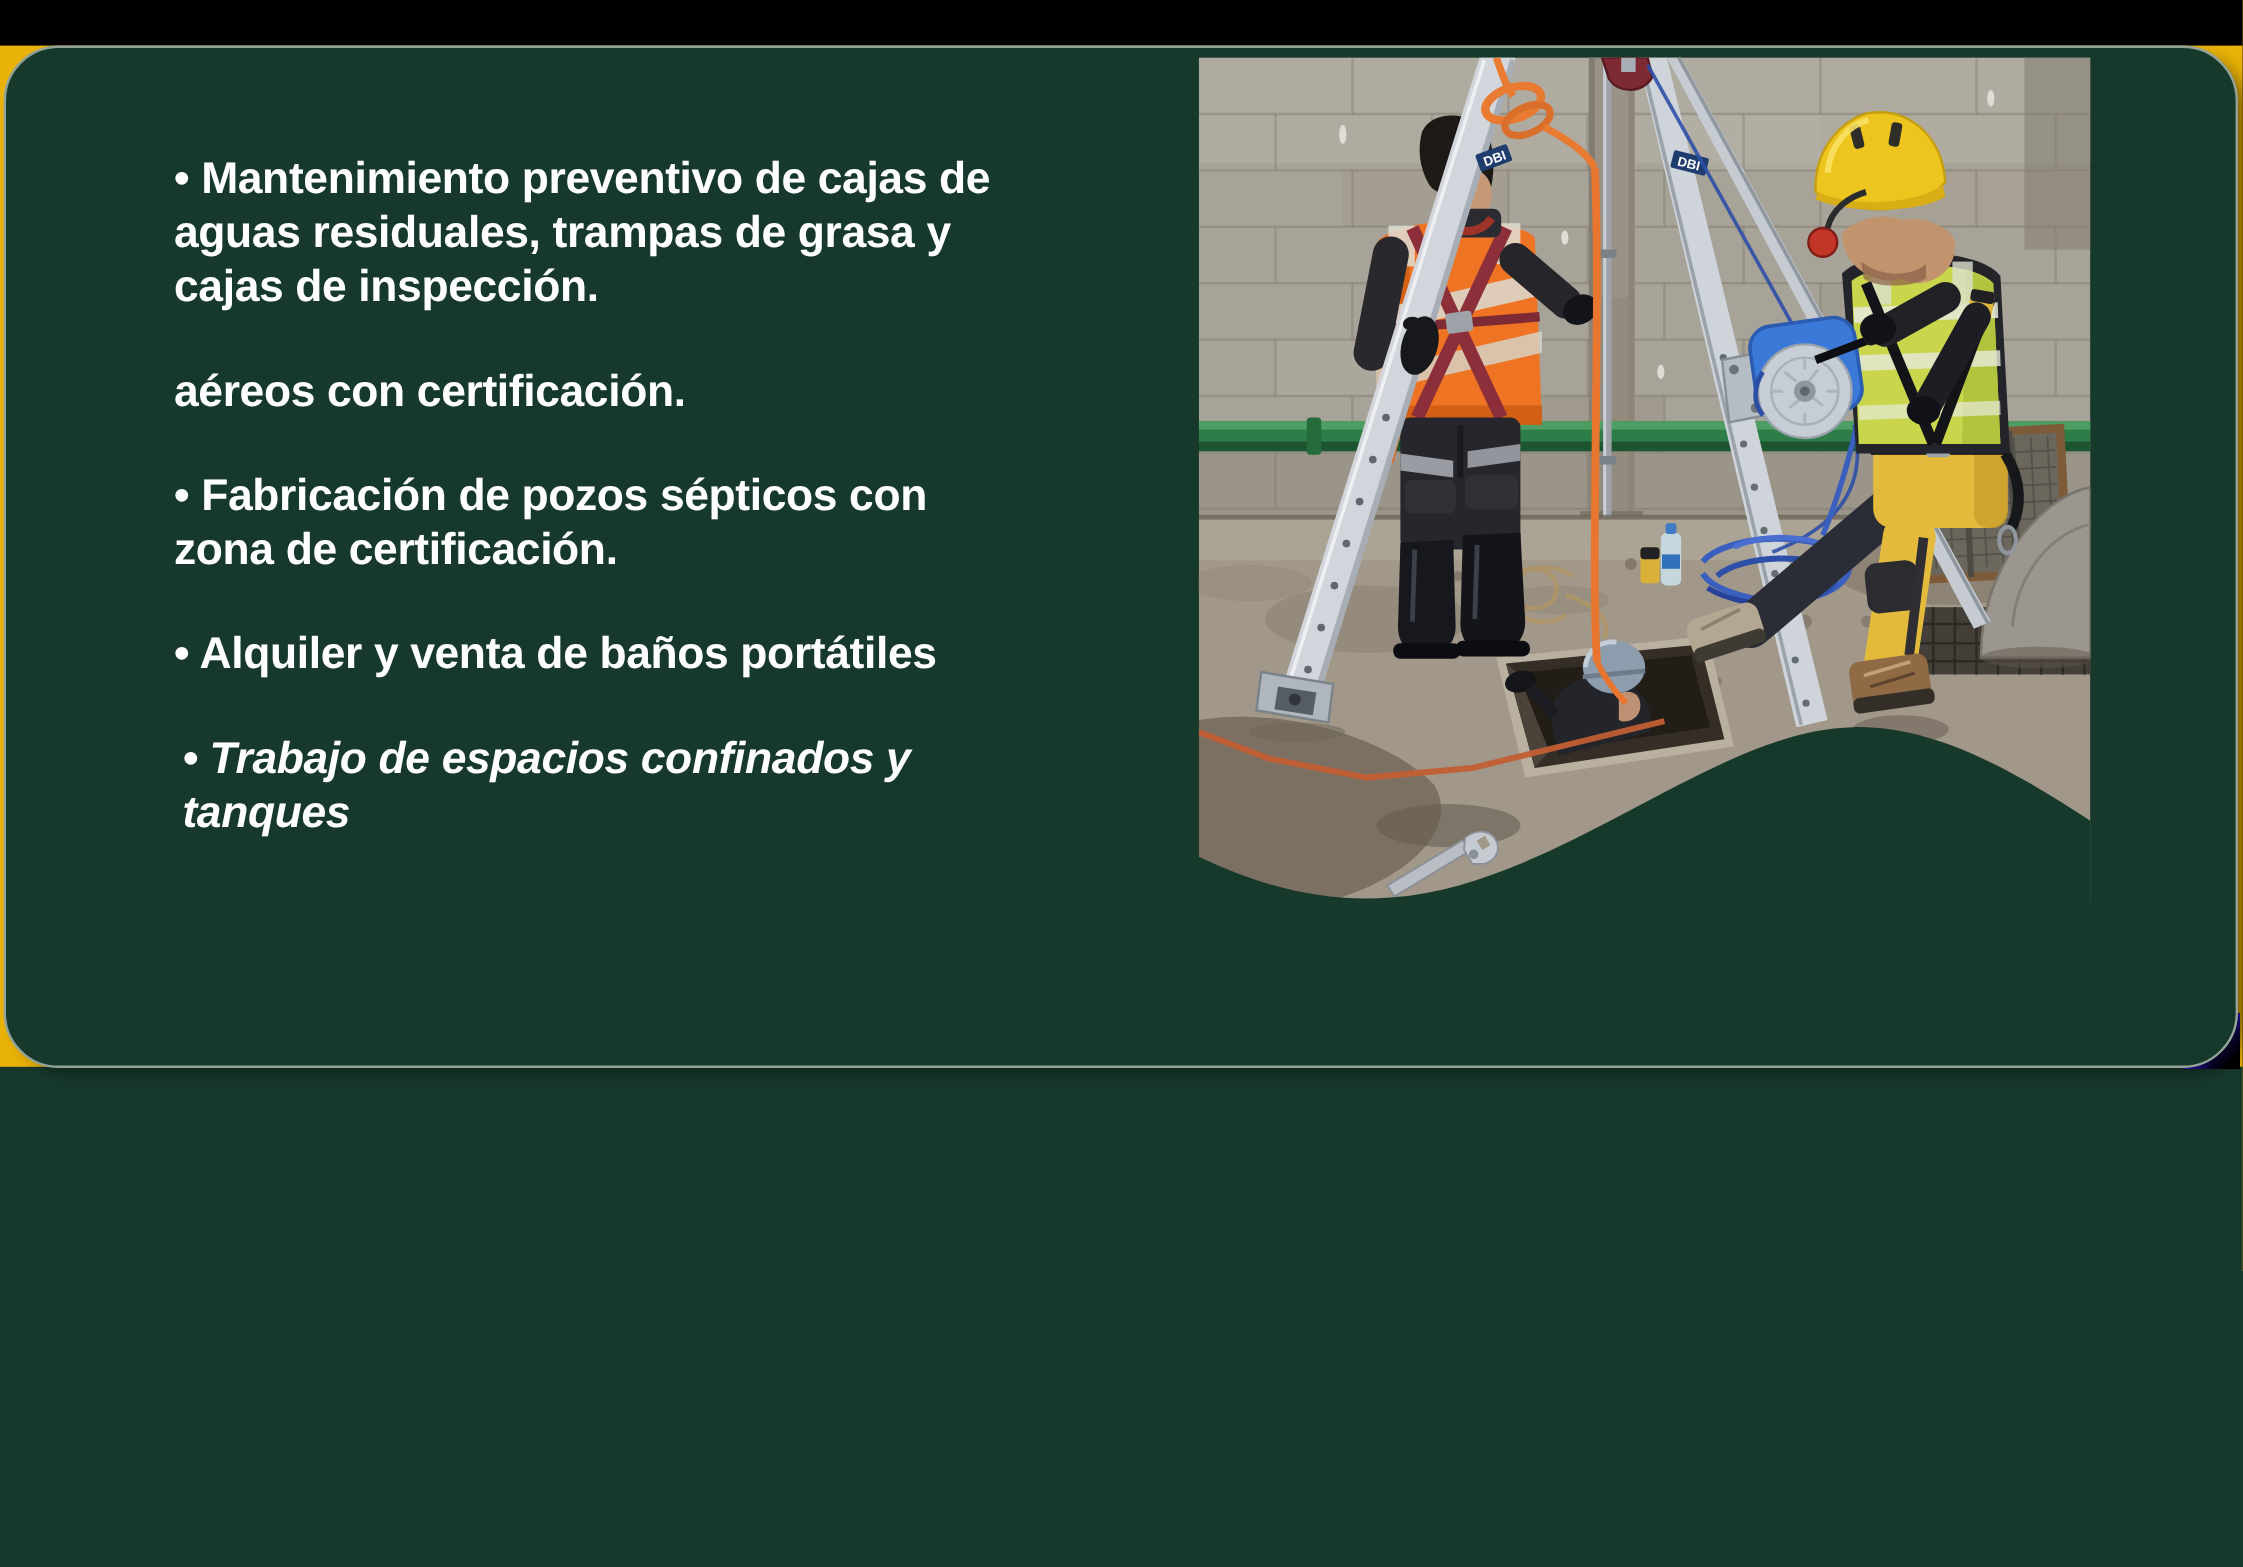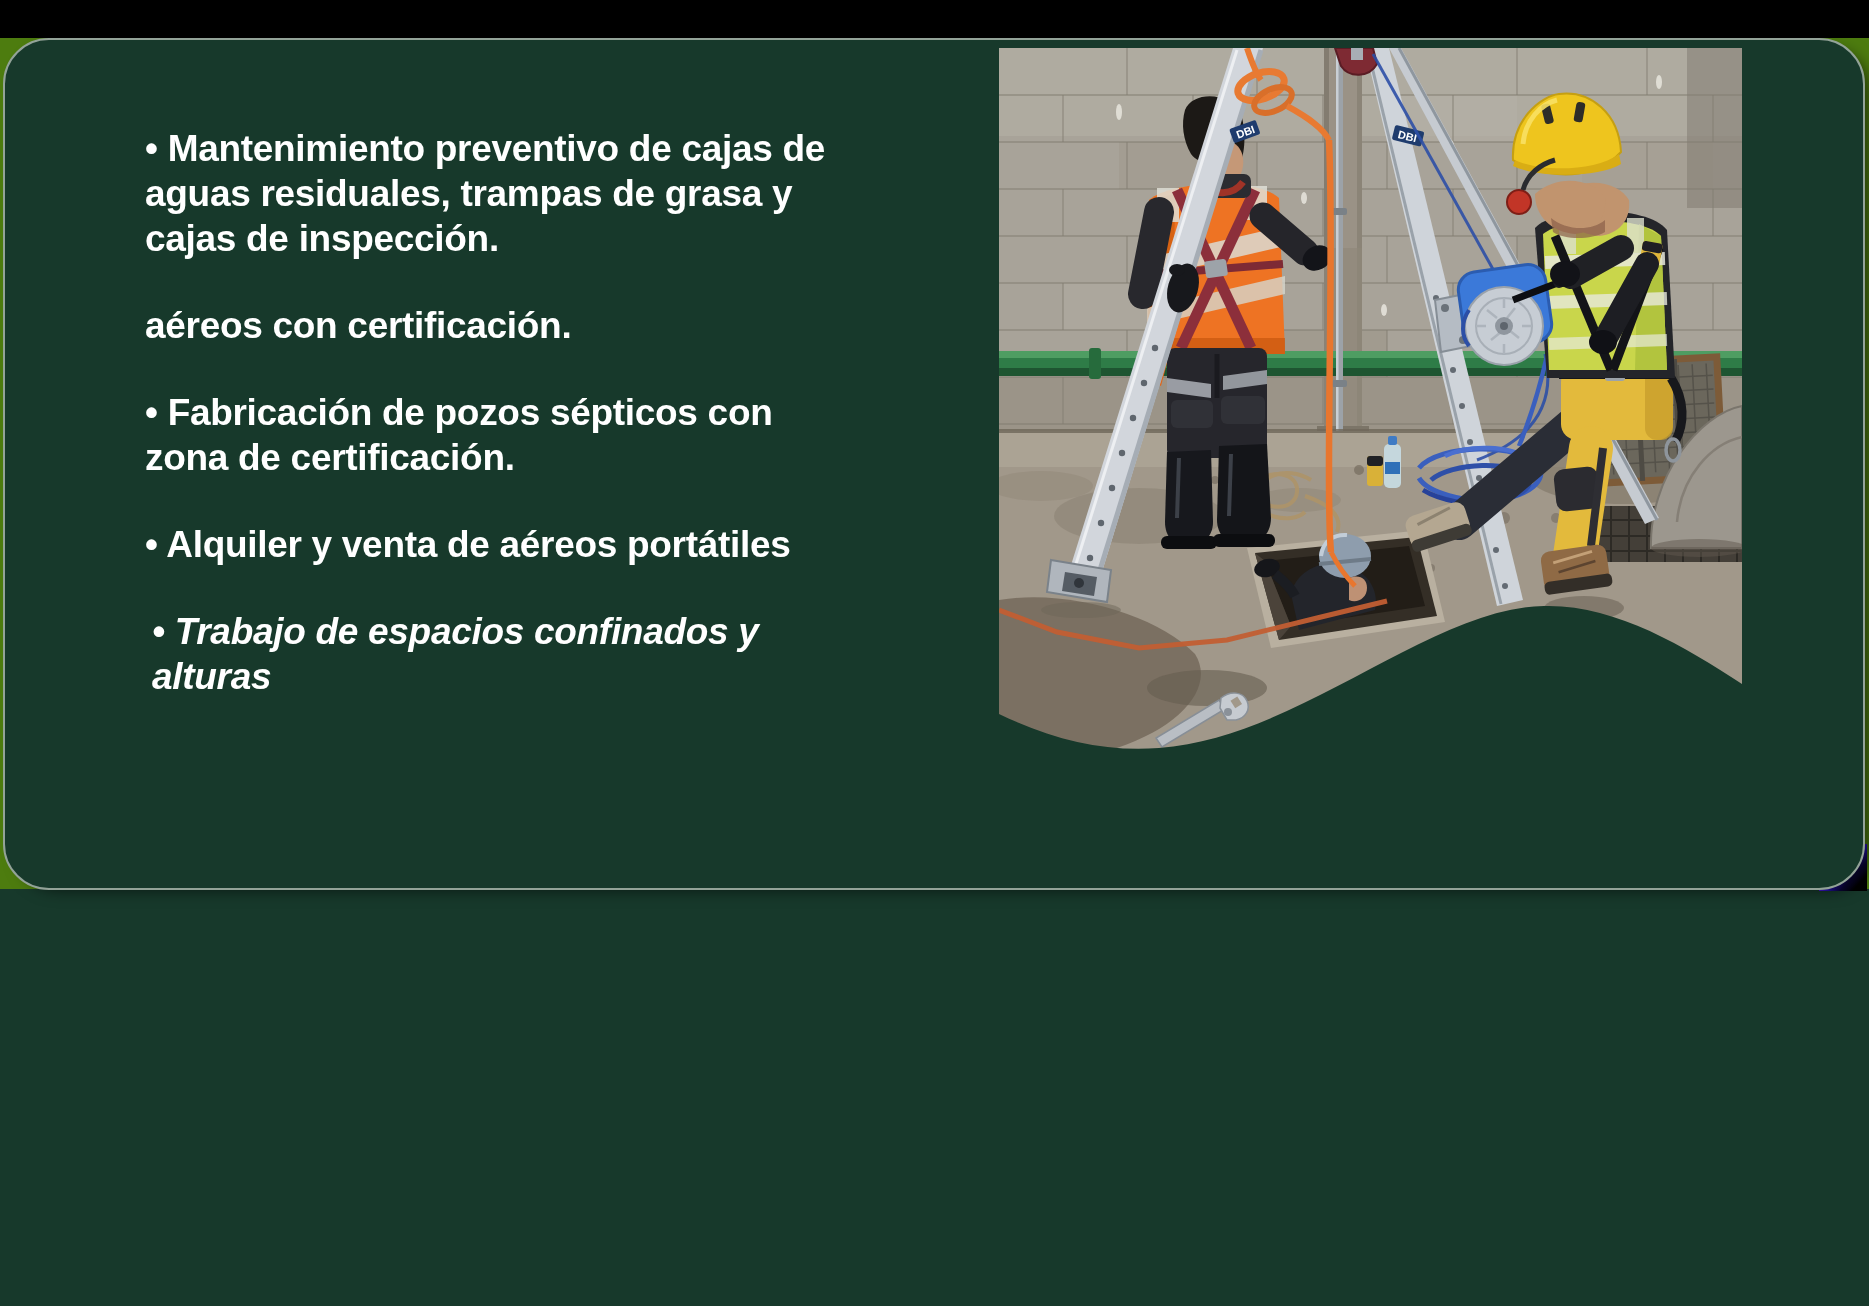--- a/index.html
+++ b/index.html
@@ -1,16 +1,16 @@
 <!DOCTYPE html>
 <html><head>
 <meta charset="utf-8">
 <style>
   html,body{margin:0;padding:0;background:#000;}
-  .page{position:relative;width:1869px;height:1306px;background:#4d7c0f;overflow:hidden;
+  .page{position:relative;width:1869px;height:1306px;background:#eab308;overflow:hidden;
         font-family:"Liberation Sans",sans-serif;}
   .top-band{position:absolute;left:0;top:0;width:100%;height:38px;background:#000;z-index:0;}
   .bottom-section{position:absolute;left:0;top:889px;width:100%;height:417px;background:#17392B;z-index:0;}
   .corner-glitch{position:absolute;left:1819px;top:844px;width:48px;height:47px;z-index:1;
         background:linear-gradient(132deg,#ee3fe2 0%,#a028f0 26%,#5618e6 44%,#2410b4 56%,#0a0538 70%,#000 84%);
         -webkit-mask:radial-gradient(circle 46px at 0 0,transparent 45px,#000 46px);
         mask:radial-gradient(circle 46px at 0 0,transparent 45px,#000 46px);}
   .card{position:absolute;left:3px;top:38px;width:1862px;height:852px;box-sizing:border-box;
         background:#17392B;border:2px solid #93A398;border-radius:46px;z-index:2;
         box-shadow:10px 6px 16px -6px rgba(0,0,0,.6);}
@@ -38,25 +38,25 @@
         <span class="ln">cajas de inspección.</span>
       </p>
       <p>
         <span class="ln">aéreos con certificación.</span>
       </p>
       <p>
         <span class="ln">• Fabricación de pozos sépticos con</span>
         <span class="ln">zona de certificación.</span>
       </p>
       <p>
-        <span class="ln">• Alquiler y venta de aéreos portátiles</span>
+        <span class="ln">• Alquiler y venta de baños portátiles</span>
       </p>
       <p>
         <span class="ln">• Trabajo de espacios confinados y</span>
-        <span class="ln">alturas</span>
+        <span class="ln">tanques</span>
       </p>
     </div>
 
     <div class="photo" role="img" aria-label="Dos trabajadores con cascos, chalecos reflectantes y arneses operan un trípode de rescate con malacate sobre un pozo; una tercera persona con casco asoma desde el espacio confinado.">
       <svg viewBox="0 0 743 703" preserveAspectRatio="none">
 
         <g>
           <rect x="0" y="0" width="743" height="383" fill="#A8A399"></rect>
           <rect x="0" y="0" width="743" height="88" fill="#B2AEA3" opacity="0.7"></rect>
           <rect x="120" y="94" width="138" height="47" fill="#9D988C" opacity="0.5"></rect>

